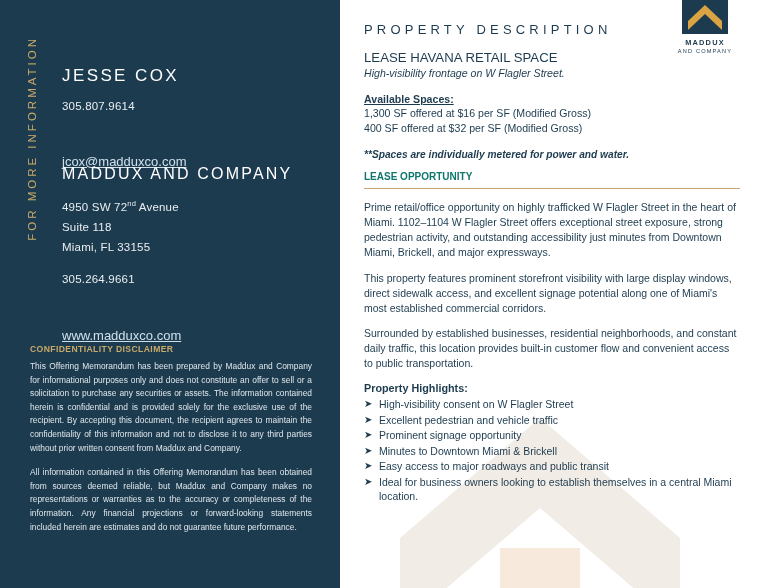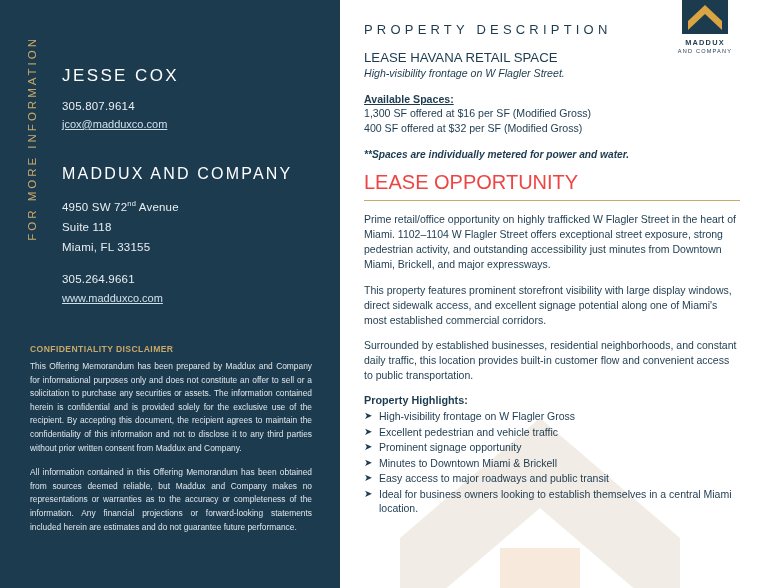--- a/index.html
+++ b/index.html
@@ -58,25 +58,26 @@
     margin: 0 0 12px 0;
     font-weight: normal;
   }
   .contact-line {
     font-size: 11.5px;
     color: #e9eef1;
     line-height: 1.55;
     letter-spacing: .2px;
   }
   .contact-link {
-    font-size: 11px;
+    font-size: 13px;
     color: #cfe0ea;
     text-decoration: underline;
     display: block;
     line-height: 1.55;
+    margin-top: 36px;
   }
   .company-block {
     position: absolute;
     left: 62px;
     top: 165px;
     width: 260px;
   }
   .company-name {
     color: #ffffff;
     font-size: 16px;
@@ -207,23 +208,23 @@
     line-height: 1.42;
   }
   .metered {
     font-size: 10.2px;
     font-style: italic;
     font-weight: bold;
     color: #1d3b4f;
     margin: 13px 0 11px 0;
   }
   .lease-head {
-    font-size: 20px;
-    font-weight: normal;
-    color: #ef4444;
+    font-size: 10px;
+    font-weight: bold;
+    color: #0f766e;
     margin: 0 0 4px 0;
   }
   .rule {
     border: 0;
     border-top: 1px solid #c8a96a;
     margin: 6px 0 11px 0;
   }
   .body-p {
     font-size: 10.5px;
     line-height: 1.42;
@@ -326,21 +327,21 @@
 
       <div class="lease-head">LEASE OPPORTUNITY</div>
       <hr class="rule">
 
       <p class="body-p">Prime retail/office opportunity on highly trafficked W Flagler Street in the heart of Miami. 1102–1104 W Flagler Street offers exceptional street exposure, strong pedestrian activity, and outstanding accessibility just minutes from Downtown Miami, Brickell, and major expressways.</p>
       <p class="body-p">This property features prominent storefront visibility with large display windows, direct sidewalk access, and excellent signage potential along one of Miami's most established commercial corridors.</p>
       <p class="body-p">Surrounded by established businesses, residential neighborhoods, and constant daily traffic, this location provides built-in customer flow and convenient access to public transportation.</p>
 
       <div class="highlights-head">Property Highlights:</div>
       <ul class="bullets">
-        <li><span class="arrow">➤</span><span>High-visibility frontage on W Flagler Gross</span></li>
+        <li><span class="arrow">➤</span><span>High-visibility consent on W Flagler Street</span></li>
         <li><span class="arrow">➤</span><span>Excellent pedestrian and vehicle traffic</span></li>
         <li><span class="arrow">➤</span><span>Prominent signage opportunity</span></li>
         <li><span class="arrow">➤</span><span>Minutes to Downtown Miami &amp; Brickell</span></li>
         <li><span class="arrow">➤</span><span>Easy access to major roadways and public transit</span></li>
         <li><span class="arrow">➤</span><span>Ideal for business owners looking to establish themselves in a central Miami location.</span></li>
       </ul>
 
     </div>
   </div>
 </div>

